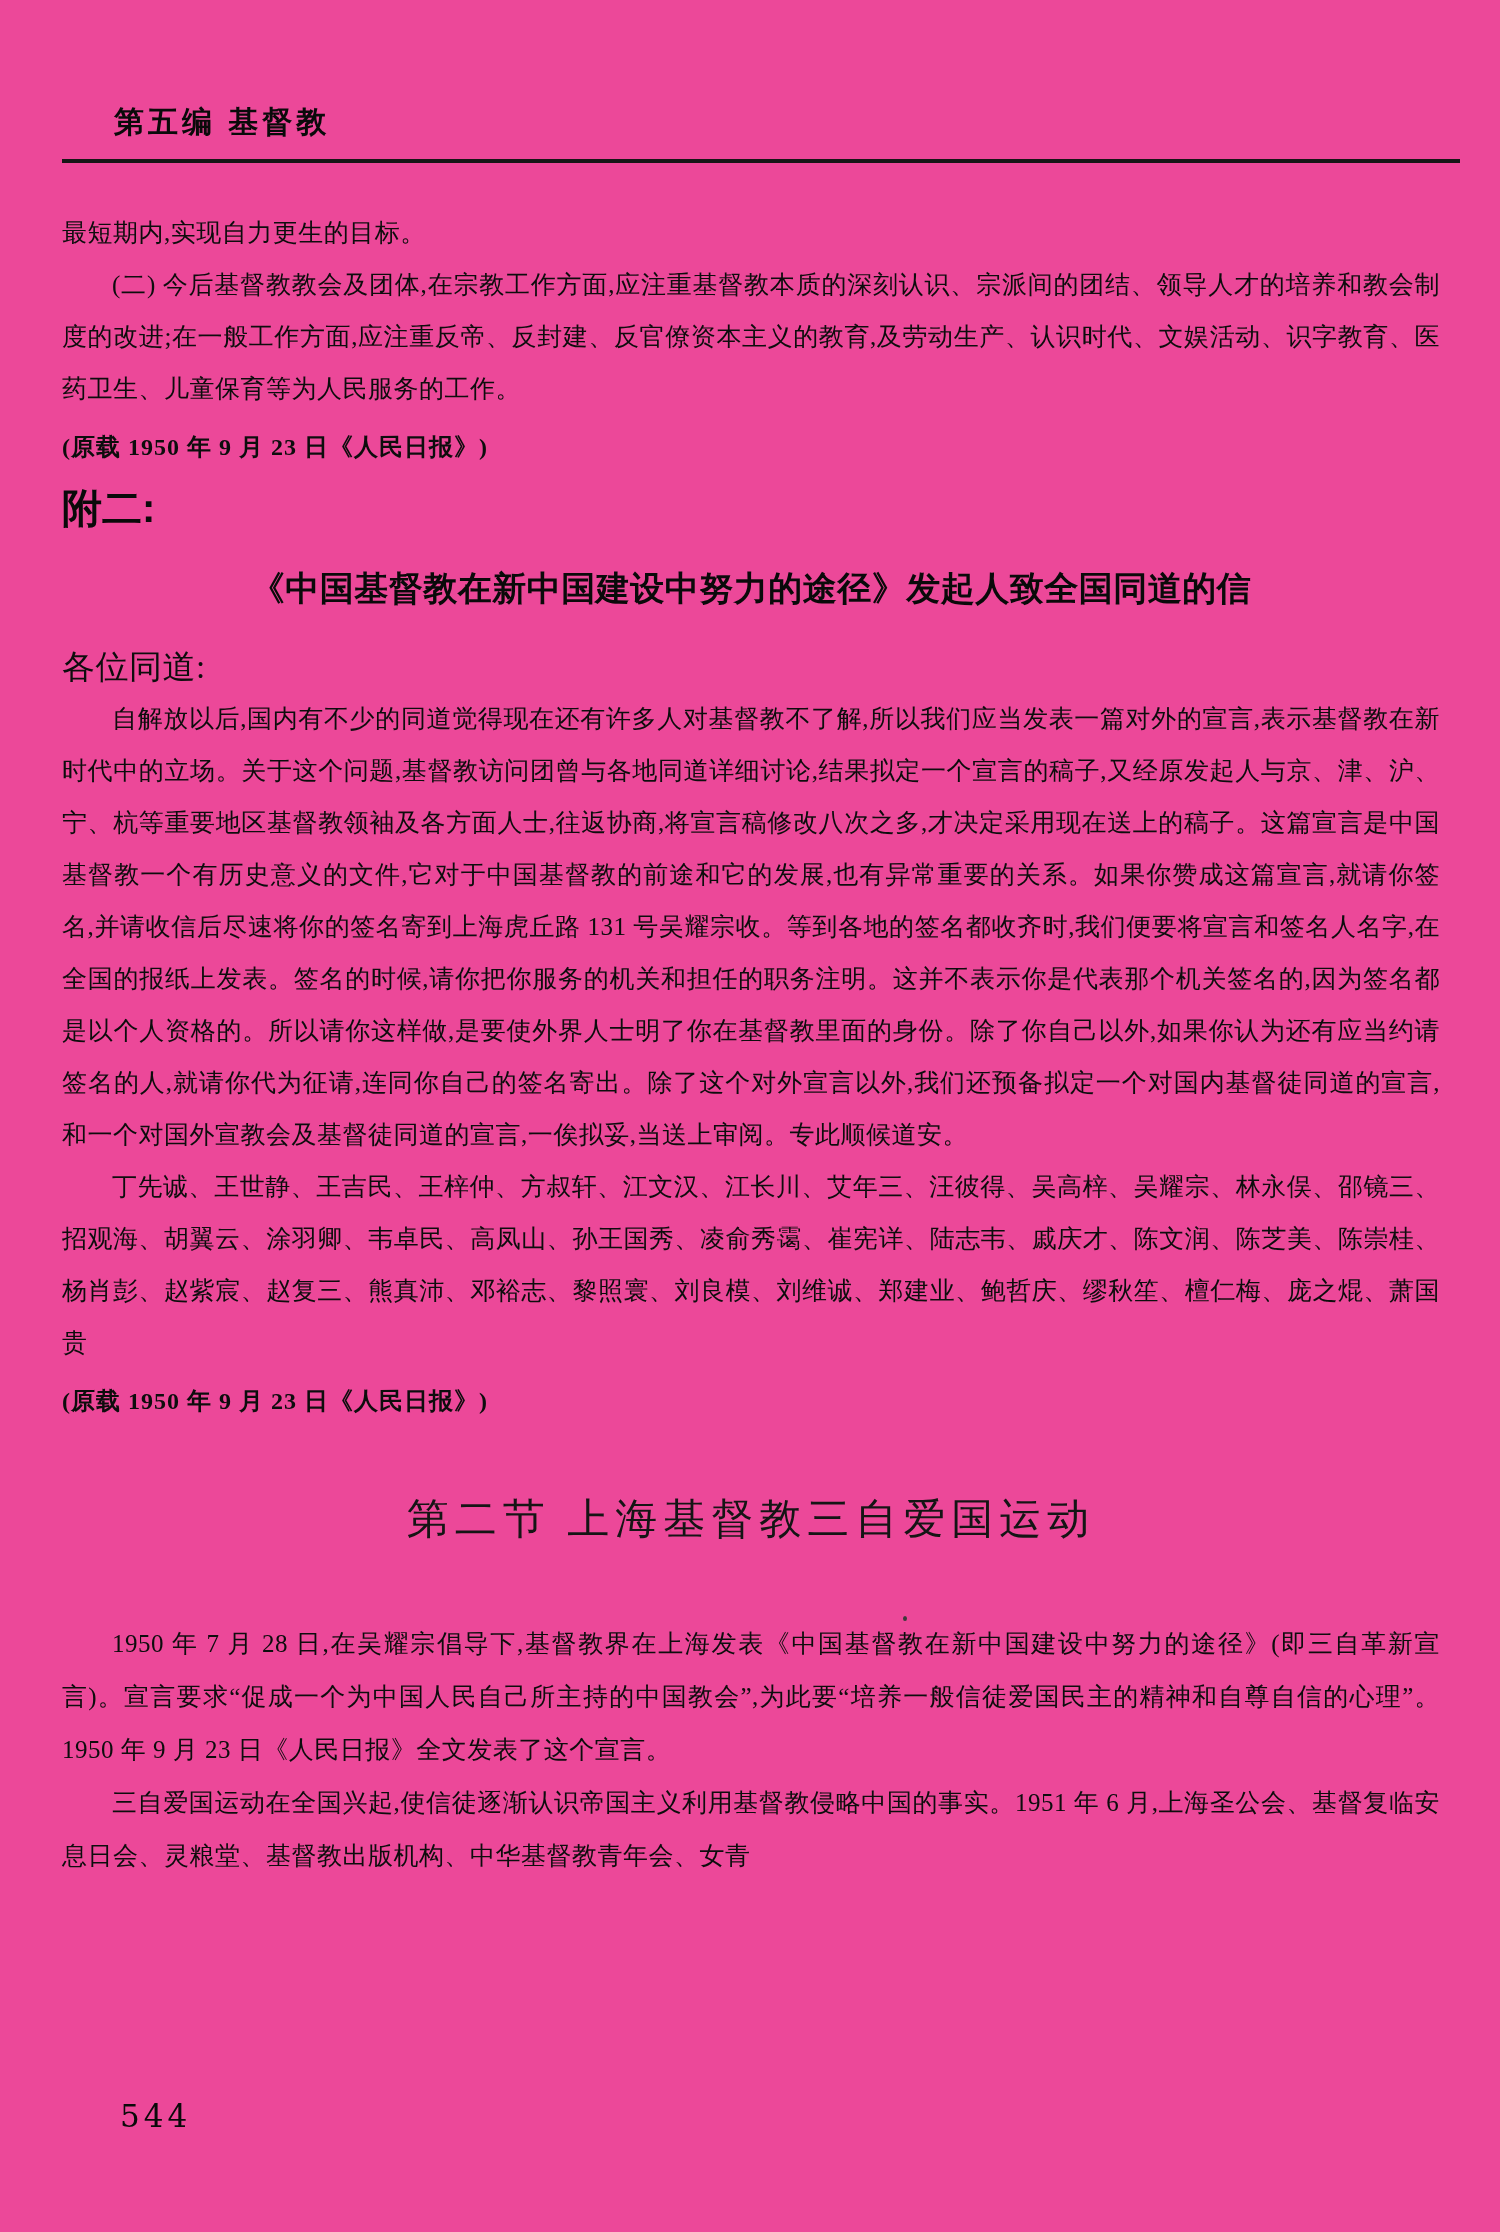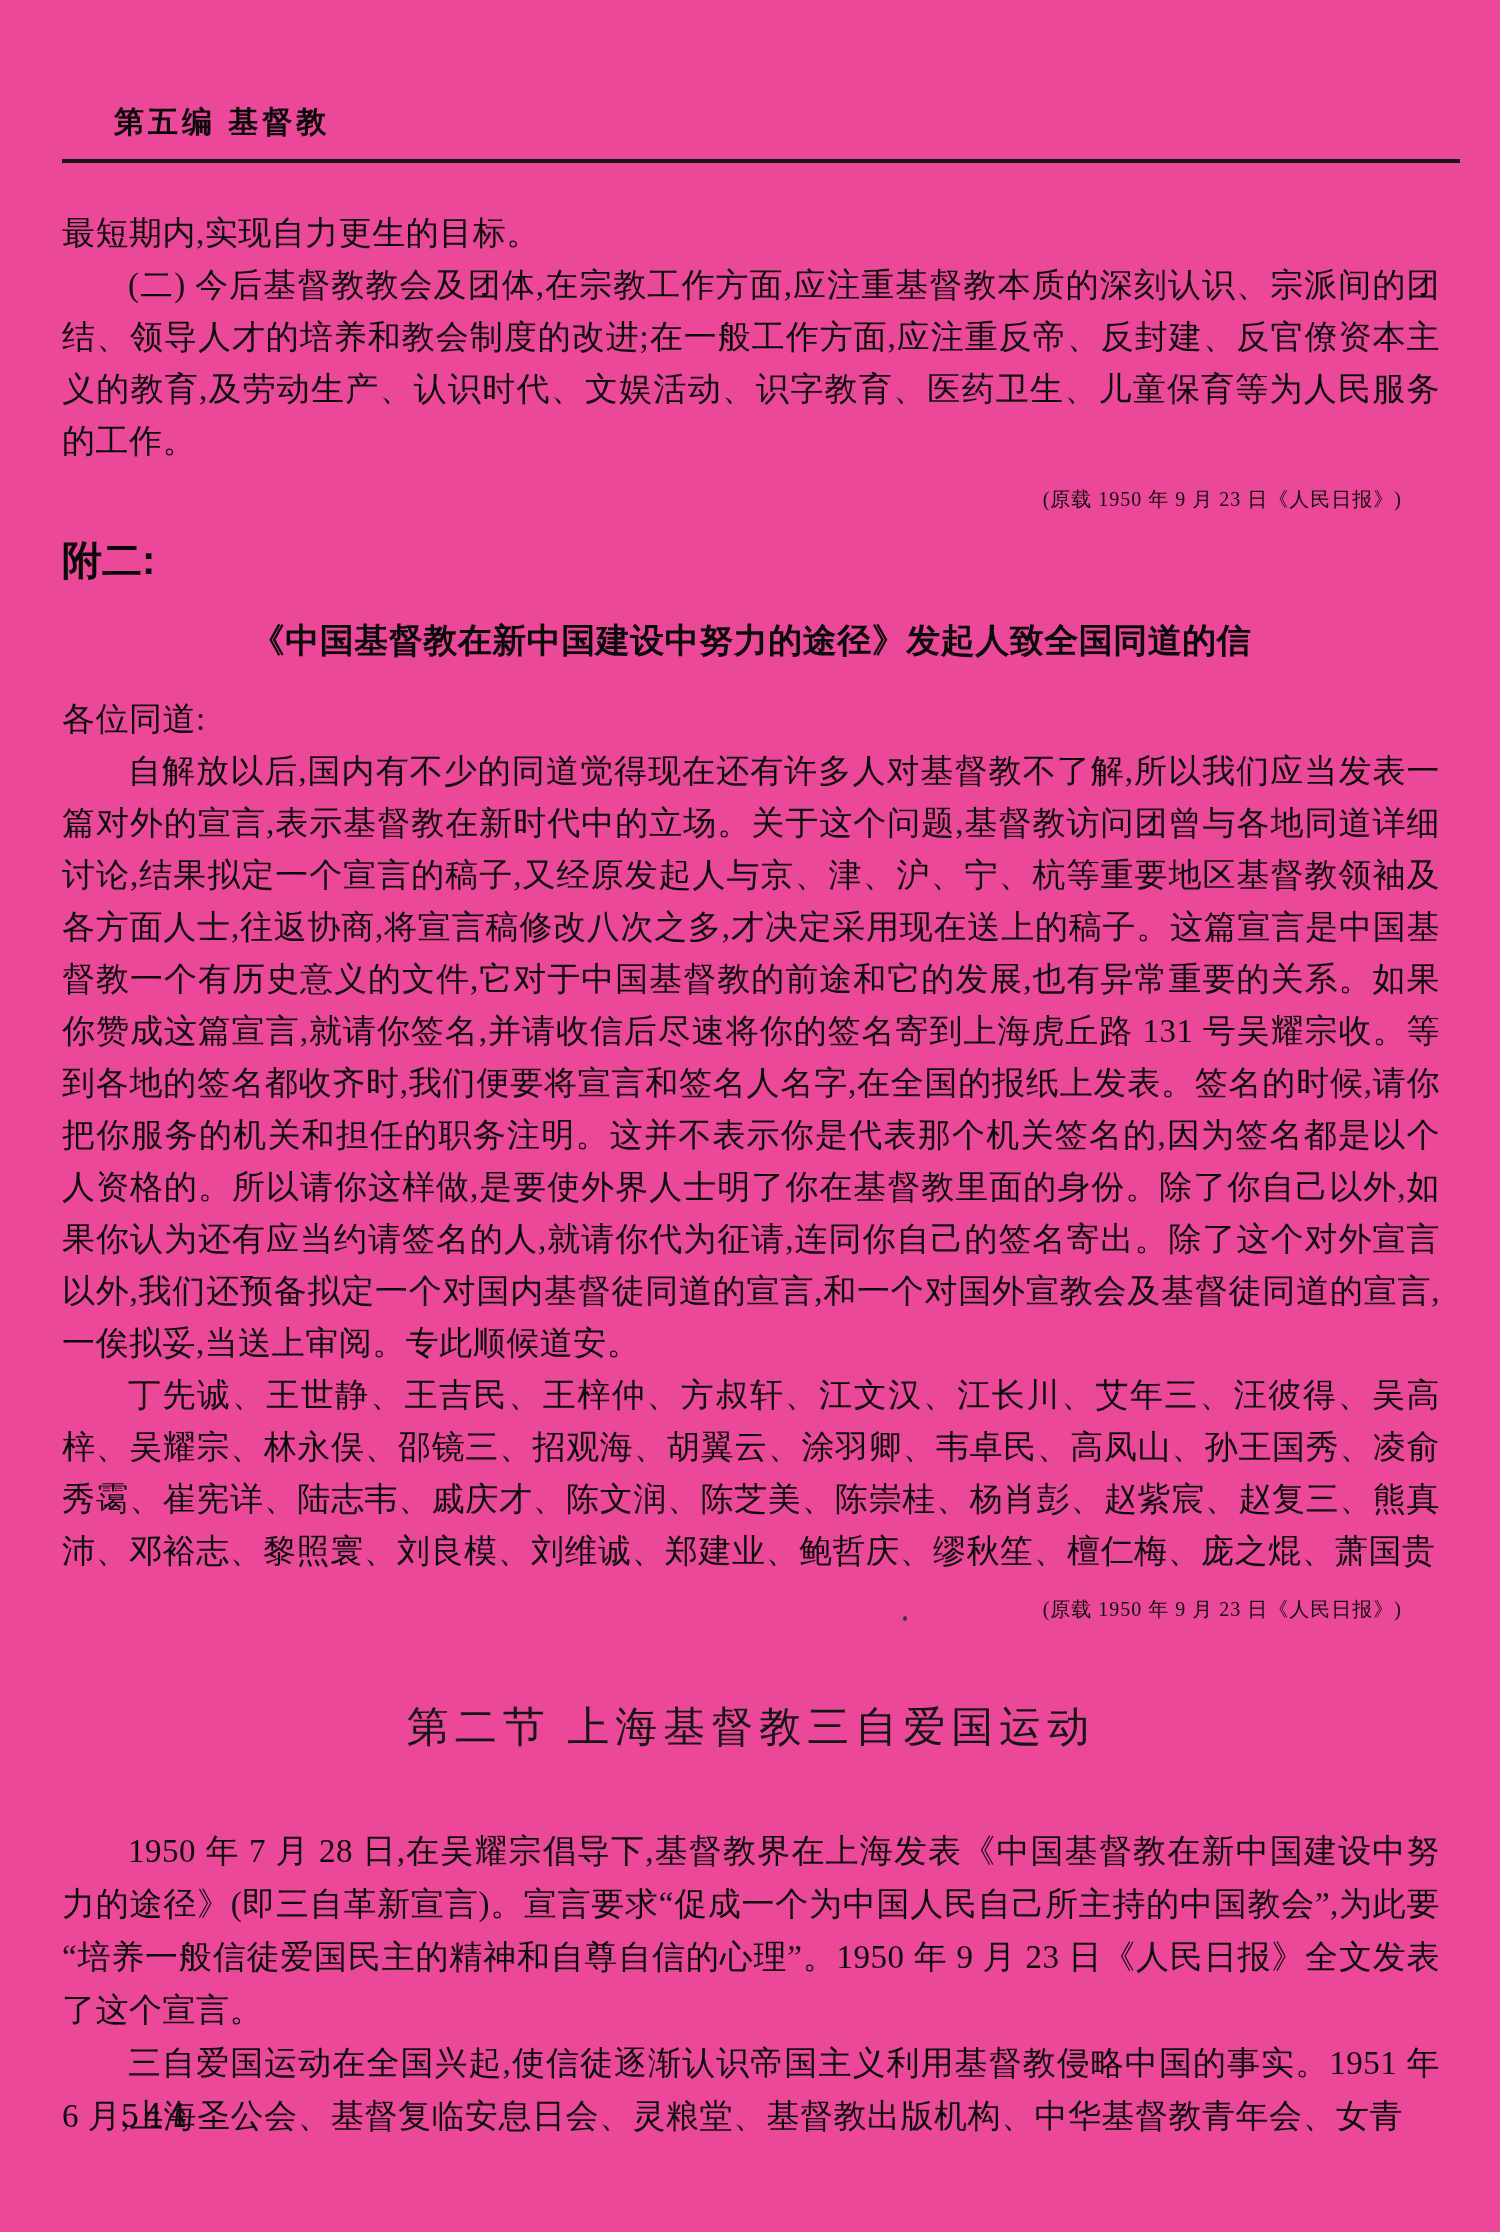--- a/index.html
+++ b/index.html
@@ -29,36 +29,36 @@
     color:#0a0a0a;
   }
   .header-rule{
     margin-top:16px;
     width:1398px;
     height:0;
     border:none;
     border-top:4px solid #161616;
   }
   .body-text{
-    font-size:33px;
+    font-size:25px;
     line-height:52px;
     letter-spacing:0.5px;
     text-align:justify;
     text-justify:inter-ideograph;
     margin:0;
   }
   .first-block{margin-top:44px;}
   .indent{text-indent:2em;}
   .source-line{
     margin:6px 0 0 0;
-    font-size:20px;
+    font-size:24px;
     line-height:52px;
-    text-align:right;
     padding-right:38px;
     letter-spacing:1px;
+    font-weight:bold;
   }
   .appendix-label{
     margin:12px 0 0 0;
     font-family:"Liberation Sans","DejaVu Sans",sans-serif;
     font-weight:700;
     font-size:40px;
     line-height:46px;
     color:#0a0a0a;
   }
   .letter-title{

